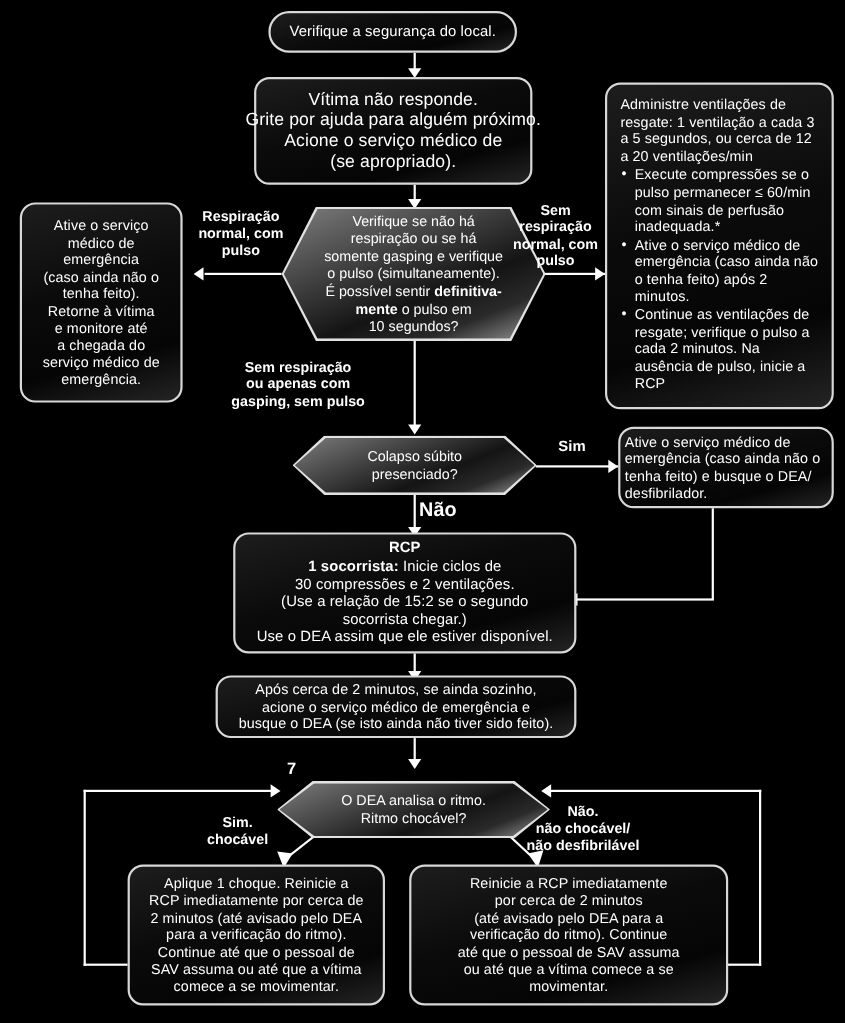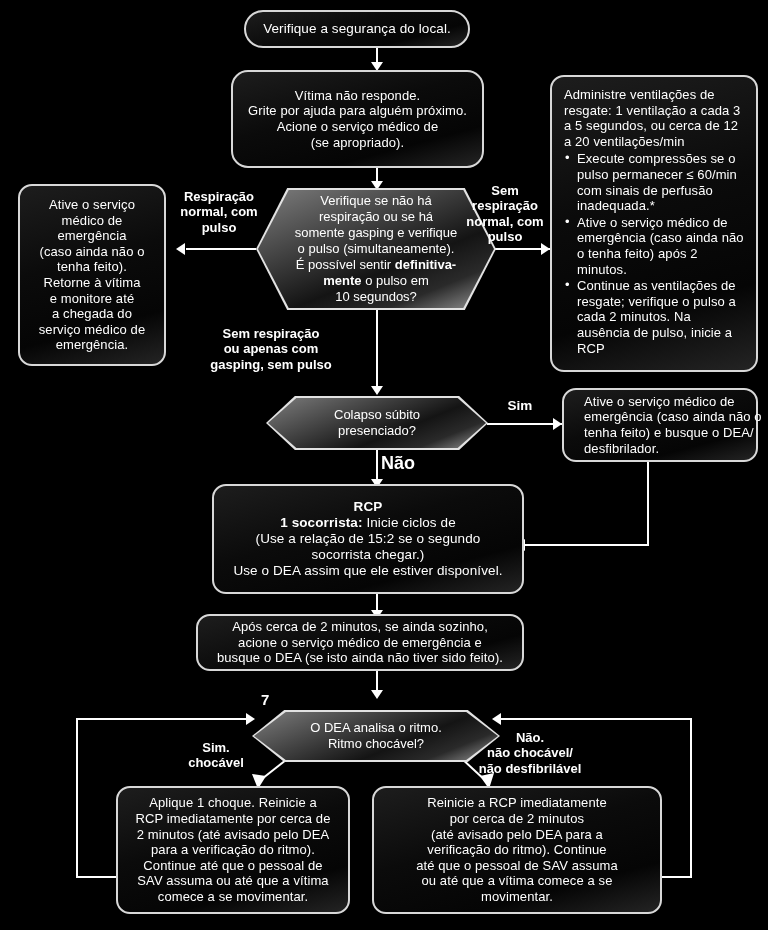--- a/index.html
+++ b/index.html
@@ -124,21 +124,21 @@
 
   <div class="ln-v" style="left:690px;top:718px;height:160px;"></div>
   <div class="ln-h" style="left:650px;top:876px;width:42px;"></div>
   <div class="ln-h" style="left:500px;top:718px;width:192px;"></div>
   <div class="arrow-l" style="left:492px;top:713px;"></div>
 
   <div class="node" style="left:244px;top:10px;width:226px;height:38px;border-radius:19px;font-size:13.5px;">
     <span class="ln">Verifique a segurança do local.</span>
   </div>
 
-  <div class="node" style="left:231px;top:70px;width:253px;height:98px;font-size:13px;border-radius:17px;">
+  <div class="node" style="left:231px;top:70px;width:253px;height:98px;font-size:16px;">
     <span class="ln">Vítima não responde.</span>
     <span class="ln">Grite por ajuda para alguém próximo.</span>
     <span class="ln">Acione o serviço médico de</span>
     <span class="ln">(se apropriado).</span>
   </div>
 
   <div class="node l" style="left:550px;top:75px;width:208px;height:297px;font-size:13px;justify-content:flex-start;padding:10px 10px 8px 12px;">
     <span class="lead">Administre ventilações de resgate: 1 ventilação a cada 3 a 5 segundos, ou cerca de 12 a 20 ventilações/min</span>
     <ul class="bul">
       <li>Execute compressões se o pulso permanecer ≤ 60/min com sinais de perfusão inadequada.*</li>
@@ -153,30 +153,31 @@
     <span class="ln">emergência</span>
     <span class="ln">(caso ainda não o</span>
     <span class="ln">tenha feito).</span>
     <span class="ln">Retorne à vítima</span>
     <span class="ln">e monitore até</span>
     <span class="ln">a chegada do</span>
     <span class="ln">serviço médico de</span>
     <span class="ln">emergência.</span>
   </div>
 
-  <div class="node" style="left:562px;top:388px;width:196px;height:74px;font-size:13px;align-items:flex-start;padding-left:20px;text-align:left;">
+  <div class="node" style="left:562px;top:388px;width:196px;height:74px;font-size:13px;align-items:flex-start;padding-left:4px;text-align:left;">
     <span class="ln">Ative o serviço médico de</span>
     <span class="ln">emergência (caso ainda não o</span>
     <span class="ln">tenha feito) e busque o DEA/</span>
     <span class="ln">desfibrilador.</span>
   </div>
 
   <div class="node" style="left:212px;top:484px;width:312px;height:110px;font-size:13.5px;">
     <span class="ln" style="font-weight:bold;">RCP</span>
     <span class="ln"><b>1 socorrista:</b> Inicie ciclos de</span>
+    <span class="ln">30 compressões e 2 ventilações.</span>
     <span class="ln">(Use a relação de 15:2 se o segundo</span>
     <span class="ln">socorrista chegar.)</span>
     <span class="ln">Use o DEA assim que ele estiver disponível.</span>
   </div>
 
   <div class="node" style="left:196px;top:614px;width:328px;height:57px;font-size:13px;">
     <span class="ln">Após cerca de 2 minutos, se ainda sozinho,</span>
     <span class="ln">acione o serviço médico de emergência e</span>
     <span class="ln">busque o DEA (se isto ainda não tiver sido feito).</span>
   </div>

